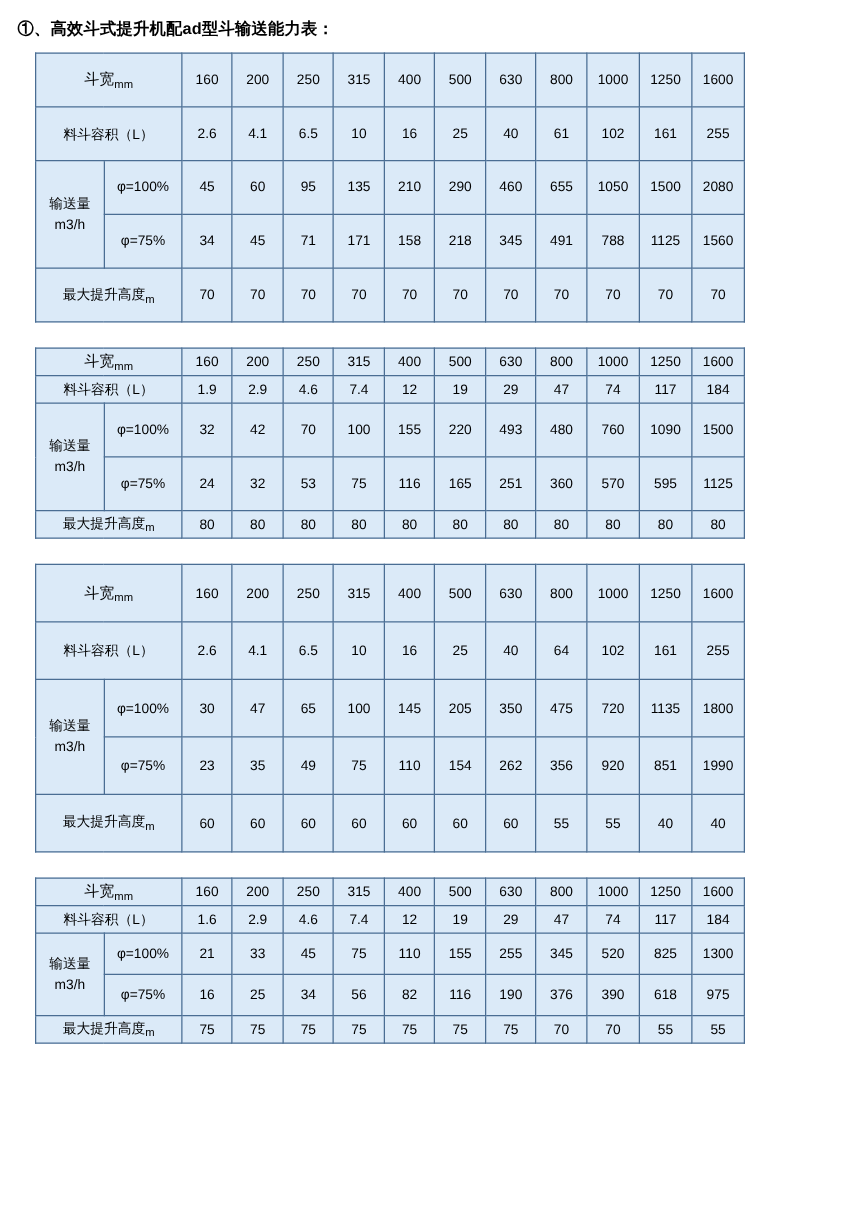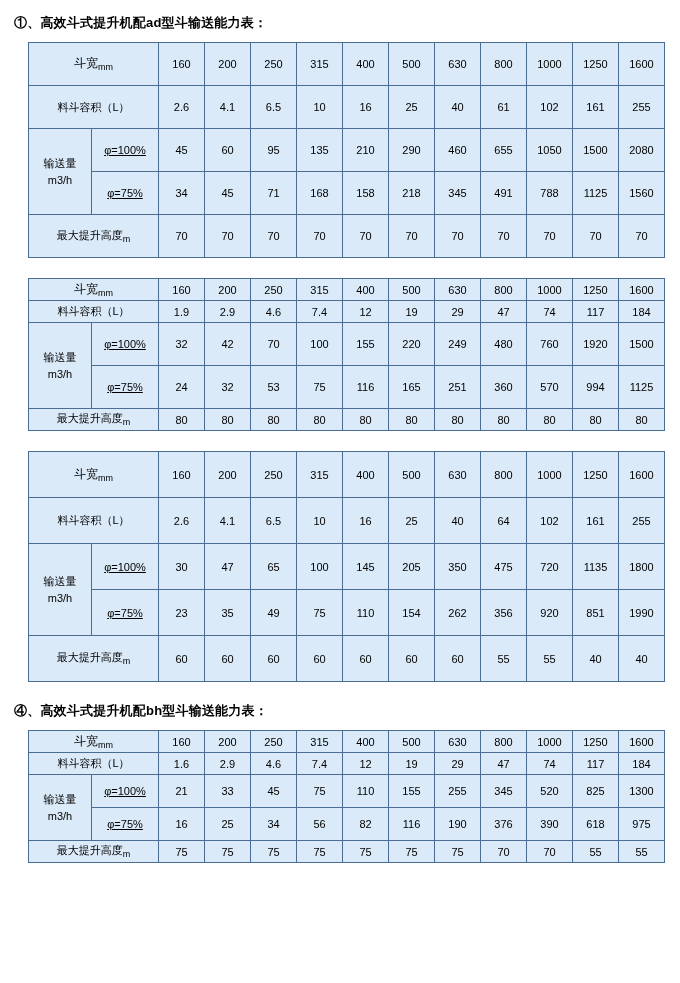--- a/index.html
+++ b/index.html
@@ -9,21 +9,21 @@
   }
   body {
     width: 680px;
     min-height: 983px;
     font-family: "Liberation Sans", sans-serif;
     color: #000000;
     font-size: 12px;
   }
   .page {
     position: relative;
-    width: 680px;
+    width: 596px;
     padding-top: 14px;
     box-sizing: border-box;
   }
   .section {
     margin-bottom: 4px;
   }
   .section-title {
     font-size: 13px;
     font-weight: bold;
     color: #000;
@@ -52,21 +52,20 @@
   }
   .sub {
     font-size: 9px;
     vertical-align: sub;
   }
   .rowlabel {
     font-size: 12px;
   }
   .phi {
     font-size: 11px;
-    text-decoration: underline;
   }
   
   .t1 td { height: 42px; }
   .t1 .labelcell { width: 122px; }
   .t1 .datacell { width: 41px; }
   .t1 .lbl-a { width: 58px; }
   .t1 .lbl-b { width: 62px; }
   
   .t2 td { height: 21px; }
   .t2 .labelcell { width: 122px; }
@@ -150,21 +149,21 @@
             <td>655</td>
             <td>1050</td>
             <td>1500</td>
             <td>2080</td>
           </tr>
           <tr>
             <td class="lbl-b phi">φ=75%</td>
             <td>34</td>
             <td>45</td>
             <td>71</td>
-            <td>168</td>
+            <td>171</td>
             <td>158</td>
             <td>218</td>
             <td>345</td>
             <td>491</td>
             <td>788</td>
             <td>1125</td>
             <td>1560</td>
           </tr>
           <tr>
             <td class="labelcell rowlabel" colspan="2">
@@ -230,38 +229,38 @@
                 <div>m3/h</div>
               </div>
             </td>
             <td class="lbl-b phi tall">φ=100%</td>
             <td class="tall">32</td>
             <td class="tall">42</td>
             <td class="tall">70</td>
             <td class="tall">100</td>
             <td class="tall">155</td>
             <td class="tall">220</td>
-            <td class="tall">249</td>
+            <td class="tall">493</td>
             <td class="tall">480</td>
             <td class="tall">760</td>
-            <td class="tall">1920</td>
+            <td class="tall">1090</td>
             <td class="tall">1500</td>
           </tr>
           <tr>
             <td class="lbl-b phi tall">φ=75%</td>
             <td class="tall">24</td>
             <td class="tall">32</td>
             <td class="tall">53</td>
             <td class="tall">75</td>
             <td class="tall">116</td>
             <td class="tall">165</td>
             <td class="tall">251</td>
             <td class="tall">360</td>
             <td class="tall">570</td>
-            <td class="tall">994</td>
+            <td class="tall">595</td>
             <td class="tall">1125</td>
           </tr>
           <tr>
             <td class="labelcell rowlabel" colspan="2">
               <span>最大提升高度</span><span class="sub">m</span>
             </td>
             <td>80</td>
             <td>80</td>
             <td>80</td>
             <td>80</td>
@@ -365,21 +364,20 @@
             <td>40</td>
           </tr>
         </tbody>
       </table>
     </div>
   </div>
 
   <div class="sec-gap"></div>
 
   <div class="section">
-    <div class="section-title">④、高效斗式提升机配bh型斗输送能力表：</div>
     <div class="table-wrap">
       <table class="cap t4">
         <tbody>
           <tr>
             <td class="labelcell" colspan="2">
               <span class="hdr-label">斗宽</span><span class="sub">mm</span>
             </td>
             <td class="datacell">160</td>
             <td class="datacell">200</td>
             <td class="datacell">250</td>

